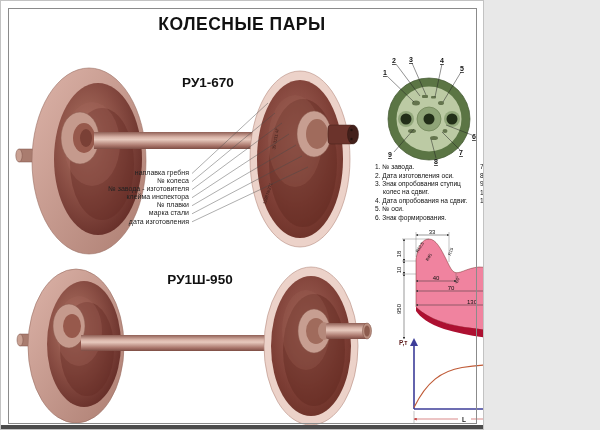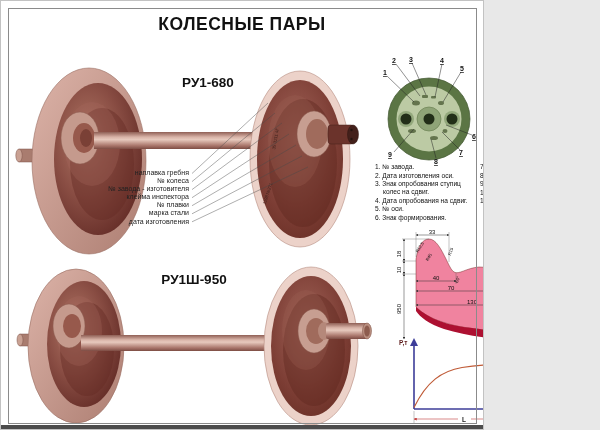--- a/index.html
+++ b/index.html
@@ -4,42 +4,42 @@
 <style>
   html,body{margin:0;padding:0;background:#e8e8e8;}
   .poster{position:relative;width:484px;height:430px;background:#ffffff;overflow:hidden;
           font-family:"Liberation Sans","DejaVu Sans",sans-serif;border:1px solid #c2c2c2;box-sizing:border-box;}
   .frame{position:absolute;left:7px;top:7px;right:6px;bottom:5px;border:1.5px solid #8b8b8b;pointer-events:none;}
   .bottom-strip{position:absolute;left:0;right:0;bottom:0;height:4px;background:#4c4c4c;}
   .title{position:absolute;top:13px;left:0;width:100%;text-align:center;font-size:17.5px;font-weight:bold;
          color:#111;letter-spacing:0.5px;}
   .ws-label{position:absolute;font-size:13.5px;font-weight:bold;color:#111;width:110px;text-align:center;}
   .ws-label.top{left:152px;top:74px;}
-  .ws-label.bottom{left:138px;top:271px;}
+  .ws-label.bottom{left:144px;top:271px;}
   .callouts{position:absolute;left:38px;top:168px;width:150px;text-align:right;}
   .callouts div{font-size:7px;line-height:8.1px;color:#222;white-space:nowrap;}
   .legend{position:absolute;font-size:6.6px;line-height:1.22;color:#111;}
   .legend.left{left:374px;top:162px;width:104px;}
   .legend.right{left:479px;top:162px;width:118px;}
   .legend div{padding-left:8px;text-indent:-8px;margin-bottom:0.5px;}
   svg{position:absolute;overflow:visible;}
   svg text{font-family:"Liberation Sans","DejaVu Sans",sans-serif;}
   .num{font-size:7px;font-weight:bold;fill:#111;text-decoration:underline;}
   .dim{font-size:6px;fill:#111;}
   .dims-line{stroke:#333;stroke-width:0.5;}
   .ext-line{stroke:#666;stroke-width:0.4;}
 </style>
 </head>
 <body>
 
 <div class="poster">
 
   <div class="title">КОЛЕСНЫЕ ПАРЫ</div>
 
-  <div class="ws-label top">РУ1-680</div>
+  <div class="ws-label top">РУ1-670</div>
 
   <svg style="left:5px;top:45px;" width="370" height="218" viewBox="0 0 370 218">
     <defs>
       <linearGradient id="lgAxle" x1="0" y1="0" x2="0" y2="1">
         <stop offset="0" stop-color="#8f5f55"></stop>
           <stop offset="0.3" stop-color="#d9b4a8"></stop>
         <stop offset="0.45" stop-color="#e7c9bd"></stop>
           <stop offset="0.8" stop-color="#a9766b"></stop>
         <stop offset="1" stop-color="#7d4c43"></stop>
       </linearGradient>

